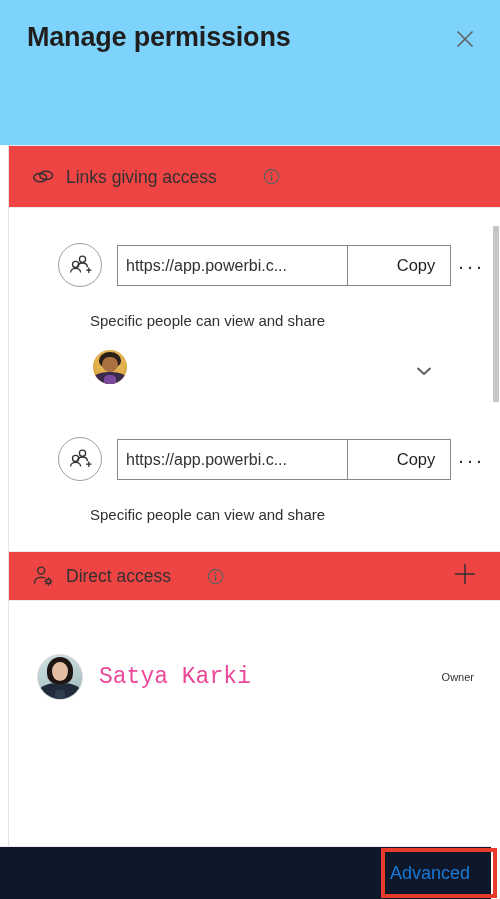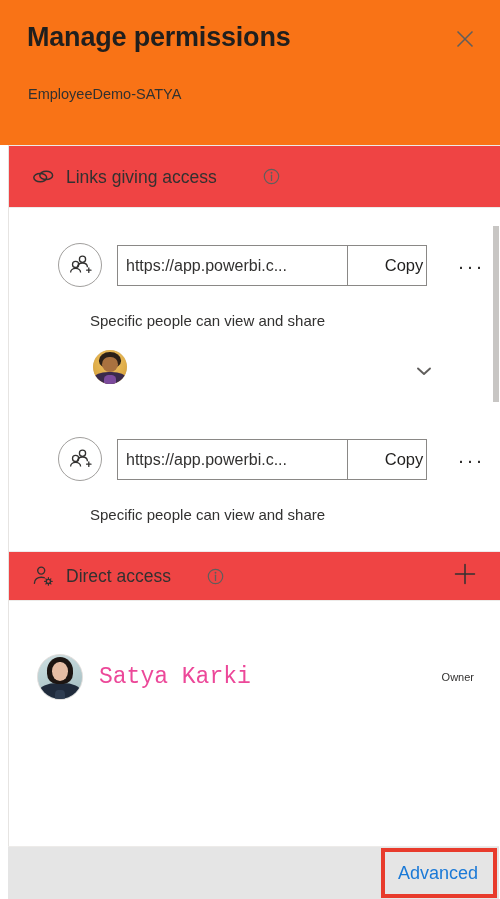--- a/index.html
+++ b/index.html
@@ -32,21 +32,21 @@
     height: 899px;
     background: #e6e4e2;
   }
 
   
   .header {
     position: absolute;
     left: 0; top: 0;
     width: 500px;
     height: 145px;
-    background: #f97316;
+    background: #7dd3fc;
   }
   .title {
     position: absolute;
     left: 27px;
     top: 22px;
     font-size: 27px;
     font-weight: 600;
     color: #201f1e;
     letter-spacing: -0.2px;
     white-space: nowrap;
@@ -166,21 +166,21 @@
   .url-text {
     font-size: 16px;
     color: #323130;
     white-space: nowrap;
     overflow: hidden;
   }
   .copy-btn {
     position: absolute;
     left: 320px;
     top: 2px;
-    width: 80px;
+    width: 104px;
     height: 41px;
     border: 1px solid #8a8886;
     box-sizing: border-box;
     background: #ffffff;
     display: flex;
     align-items: center;
     justify-content: center;
     font-size: 16.5px;
     color: #201f1e;
     cursor: pointer;
@@ -330,25 +330,25 @@
     top: 50%;
     transform: translateY(-50%);
     font-size: 11px;
     color: #323130;
     white-space: nowrap;
   }
 
   
   .footer {
     position: absolute;
-    left: 8px;
+    left: 0;
     top: 846px;
     width: 491px;
     height: 53px;
-    background: #e5e5e5;
+    background: #0f172a;
     border-top: 1px solid #edebe9;
     box-sizing: border-box;
     text-align: right;
   }
   .advanced-link {
     position: absolute;
     right: 17px;
     top: 50%;
     transform: translateY(-50%);
     font-size: 18px;
@@ -389,21 +389,20 @@
 </style>
 </head>
 <body>
 
 <div class="panel">
 
   <div class="panel-edge"></div>
 
   <div class="header">
     <div class="title">Manage permissions</div>
-    <div class="subtitle">EmployeeDemo-SATYA</div>
     <div class="close-btn">
       <span>
         <svg width="22" height="22" viewBox="0 0 22 22">
           <path d="M3.5 3.5 L18.5 18.5 M18.5 3.5 L3.5 18.5" stroke="#605e5c" stroke-width="1.5" fill="none"></path>
         </svg>
       </span>
     </div>
   </div>
 
   <div class="section-band" style="top:145px; height:63px;">

